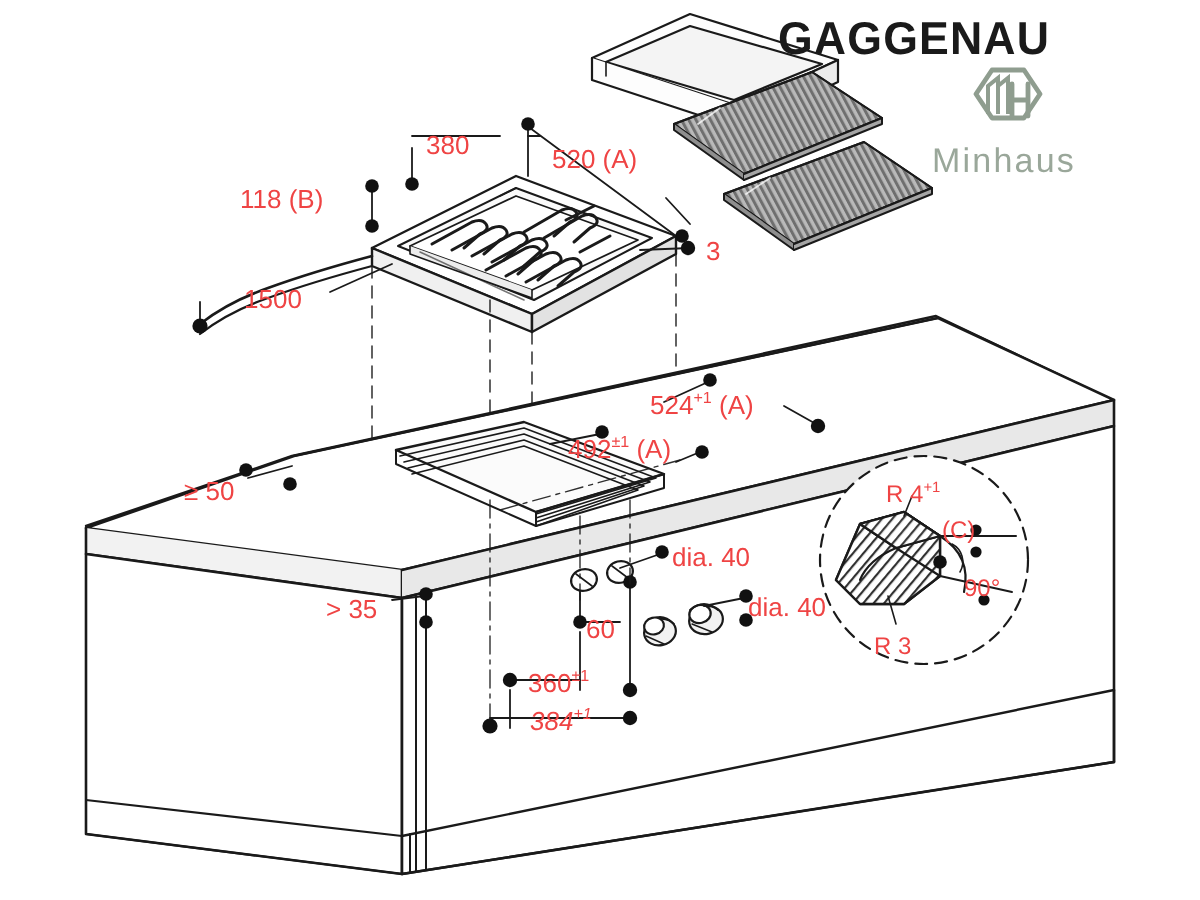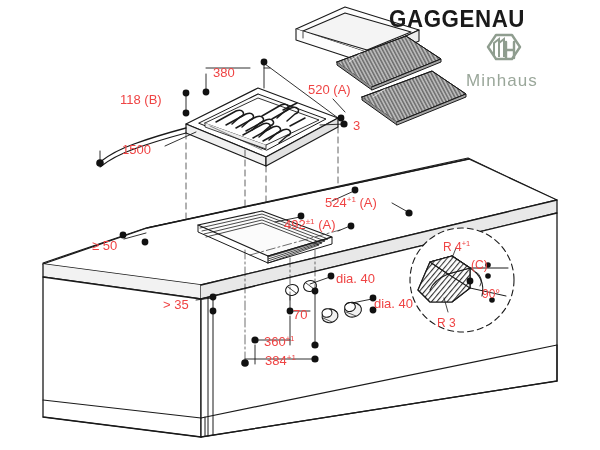--- a/index.html
+++ b/index.html
@@ -304,33 +304,33 @@
       <path d="M14,2 L30,2 L38,14 L30,26 L14,26 L6,14 Z" fill="none" stroke="#8f9d8f" stroke-width="2.4" stroke-linejoin="round"></path>
       <path d="M12,24 L12,10 L17,6 L17,24" fill="none" stroke="#8f9d8f" stroke-width="2"></path>
       <path d="M17,24 L17,10 L22,6 L22,24" fill="none" stroke="#8f9d8f" stroke-width="2"></path>
       <path d="M24,9 L24,25 M24,17 L32,17 M32,9 L32,25" fill="none" stroke="#8f9d8f" stroke-width="2.4" stroke-linecap="round"></path>
     </svg>
     <span id="minhaus-text">Minhaus</span>
   </div>
 
   <div id="dim-labels">
       <div class="lbl" style="left: 213px; top: 66px; font-size: 13px;">380</div>
-      <div class="lbl" style="left: 276px; top: 83px; font-size: 13px; margin-left: 32px;">520 (A)</div>
+      <div class="lbl" style="left: 276px; top: 73px; font-size: 13px;">520 (A)</div>
       <div class="lbl" style="left: 120px; top: 93px; font-size: 13px;">118 (B)</div>
       <div class="lbl" style="left: 353px; top: 119px; font-size: 13px;">3</div>
       <div class="lbl" style="left: 122px; top: 143px; font-size: 13px;">1500</div>
       <div class="lbl" style="left: 325px; top: 196px; font-size: 13px;">524<sup>+1</sup> (A)</div>
       <div class="lbl" style="left: 284px; top: 218px; font-size: 13px;">492<sup>±1</sup> (A)</div>
       <div class="lbl" style="left: 92px; top: 239px; font-size: 13px;">≥ 50</div>
       <div class="lbl" style="left: 163px; top: 298px; font-size: 13px;">&gt; 35</div>
       <div class="lbl" style="left: 336px; top: 272px; font-size: 13px;">dia. 40</div>
       <div class="lbl" style="left: 374px; top: 297px; font-size: 13px;">dia. 40</div>
-      <div class="lbl" style="left: 293px; top: 308px; font-size: 13px;">70</div>
+      <div class="lbl" style="left: 293px; top: 308px; font-size: 13px;">60</div>
       <div class="lbl" style="left: 264px; top: 335px; font-size: 13px;">360<sup>±1</sup></div>
-      <div class="lbl" style="left: 265px; top: 354px; font-size: 13px;">384<sup>+1</sup></div>
+      <div class="lbl" style="left: 265px; top: 354px; font-size: 13px; font-style: italic;">384<sup>+1</sup></div>
     </div>
   <div id="detail-labels">
       <div class="lbl" style="left: 443px; top: 241px; font-size: 12px;">R 4<sup>+1</sup></div>
       <div class="lbl" style="left: 471px; top: 259px; font-size: 12px;">(C)</div>
       <div class="lbl" style="left: 482px; top: 288px; font-size: 12px;">90°</div>
       <div class="lbl" style="left: 437px; top: 317px; font-size: 12px;">R 3</div>
     </div>
 
 </div>
 

